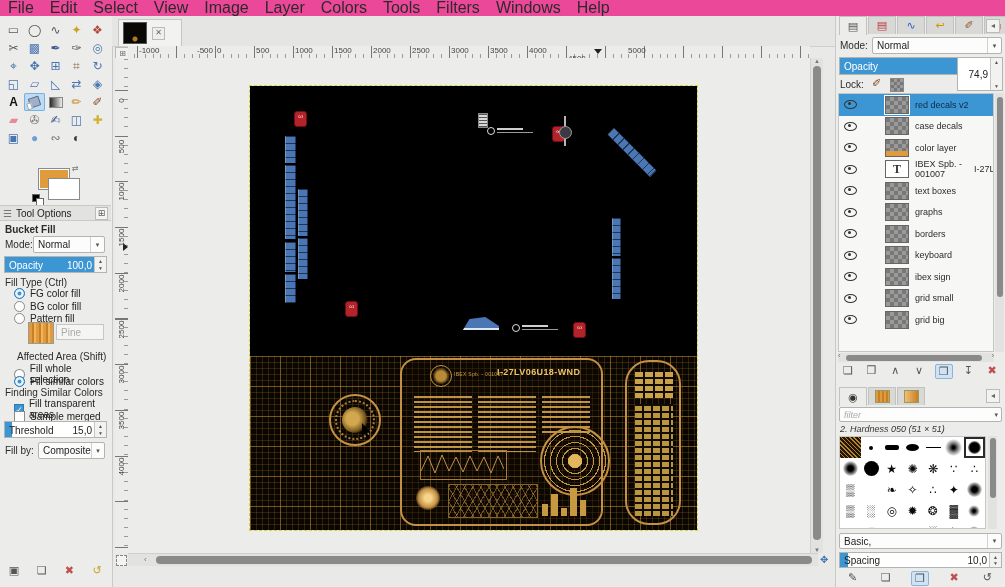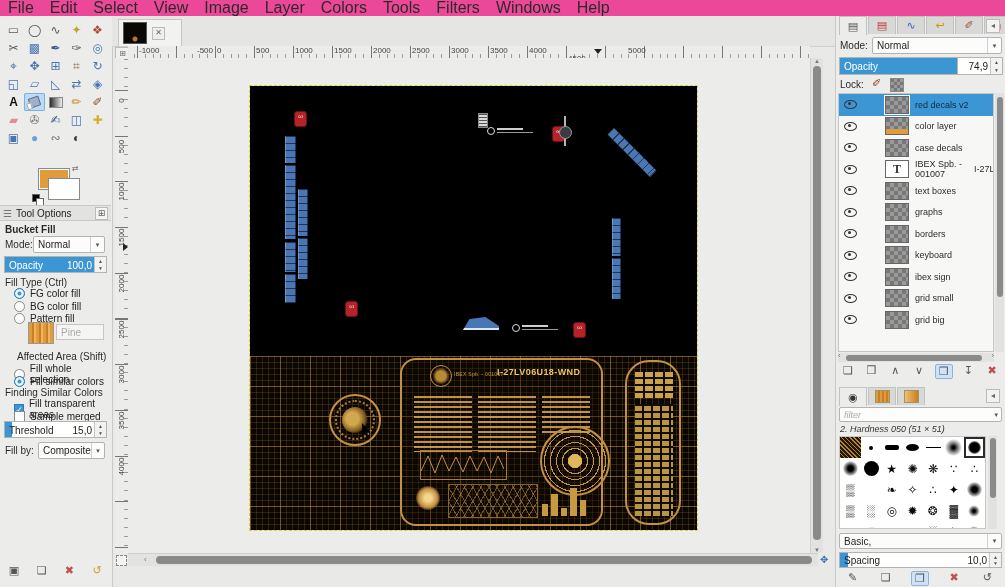--- a/index.html
+++ b/index.html
@@ -536,46 +536,46 @@
     <div class="corner-btn" style="left:150px;top:3px;">◂</div>
     <div class="to-label" style="left:4px;top:24px;">Mode:</div>
     <div class="select" style="left:36px;top:21px;width:130px;height:17px;">
       <span>Normal</span>
         <span class="arrow">▾</span>
     </div>
     <div class="spinslider white-text" style="left:3px;top:41px;width:118px;height:18px;border-right:none;">
       <div class="fill" style="width:100%;"></div>
       <span class="lab">Opacity</span>
     </div>
-    <div class="spinslider" style="left:121px;top:41px;width:46px;height:18px;">
+    <div class="spinslider" style="left:121px;top:41px;width:46px;height:34px;">
       <span class="val">74,9</span>
       <span class="spin">
           <span>▲</span>
           <span>▼</span>
         </span>
     </div>
     <div class="to-label" style="left:4px;top:63px;">Lock:</div>
     <span class="abs" style="left:36px;top:61px;font-size:11px;color:#8a4a2a;">✐</span>
     <span class="abs" style="left:54px;top:62px;width:12px;height:12px;background:conic-gradient(#9a9a9a 25%,#777 0 50%,#9a9a9a 0 75%,#777 0) 0 0/6px 6px;border:1px solid #888;"></span>
 
     <div id="layers-list">
         <div class="lrow sel">
           <span class="eye"></span>
           <span class="lthumb"></span>
           <span>red decals v2</span>
         </div>
         <div class="lrow">
           <span class="eye"></span>
+          <span class="lthumb"></span>
+          <span>case decals</span>
+        </div>
+        <div class="lrow">
+          <span class="eye"></span>
           <span class="lthumb orange"></span>
           <span>color layer</span>
-        </div>
-        <div class="lrow">
-          <span class="eye"></span>
-          <span class="lthumb"></span>
-          <span>case decals</span>
         </div>
         <div class="lrow">
           <span class="eye"></span>
           <span class="lthumb textthumb">T</span>
           <span>IBEX Spb. - 001007</span>
           <span class="lextra">I-27LV</span>
         </div>
         <div class="lrow">
           <span class="eye"></span>
           <span class="lthumb"></span>

